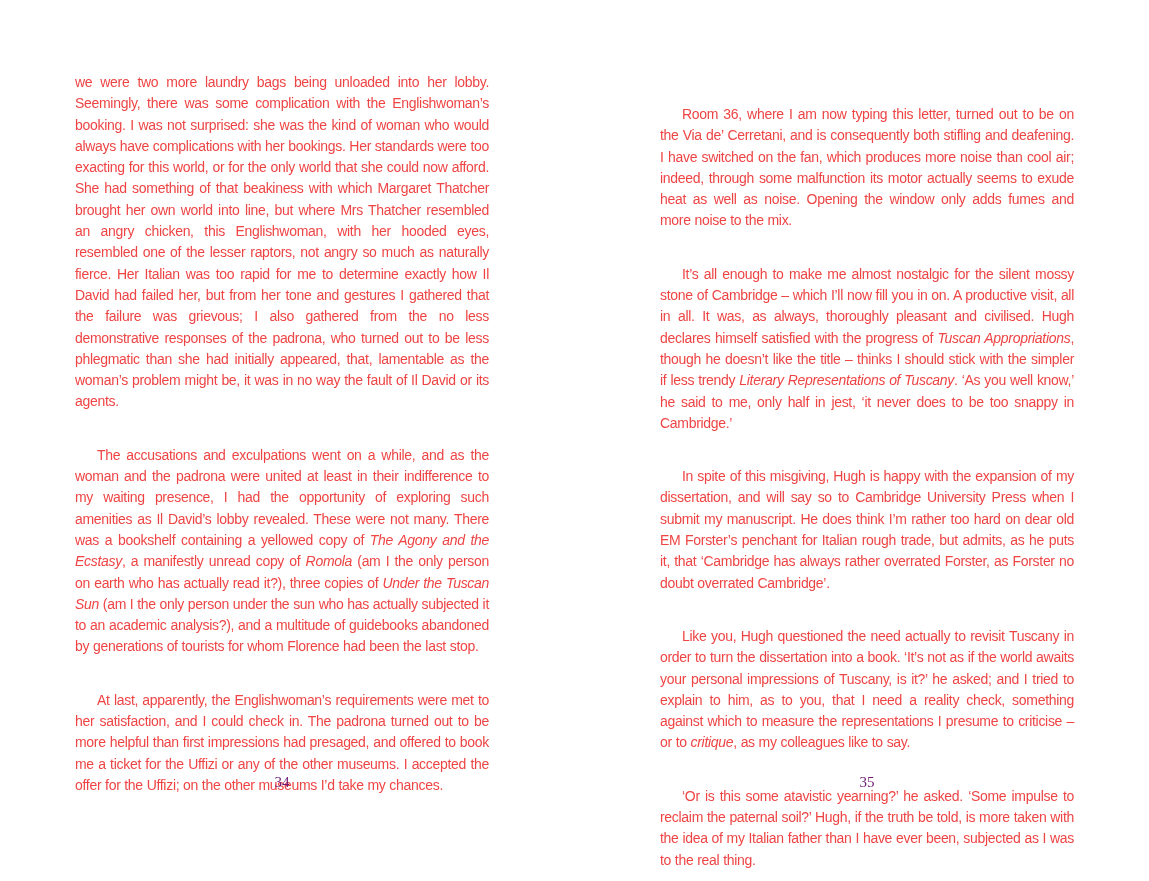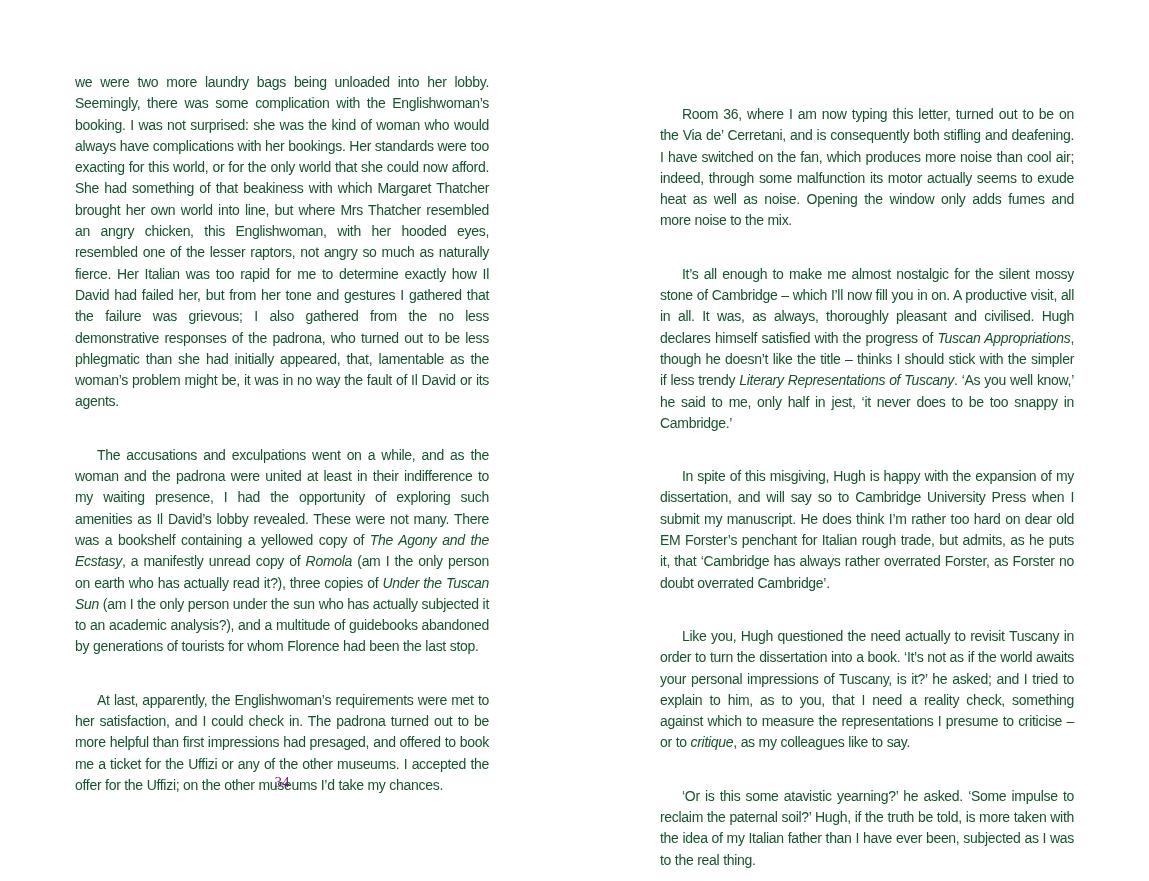--- a/index.html
+++ b/index.html
@@ -29,21 +29,21 @@
   }
   .page-column.left  { left: 75px;  }
   .page-column.right { left: 660px; }
   .para {
     margin: 0;
     text-align: justify;
     font-size: 14px;
     line-height: 21.3px;
     letter-spacing: -0.3px;
     word-spacing: 0.2px;
-    color: #14532d;
+    color: #ef4444;
   }
   .para.indent { text-indent: 22px; margin-top: 32px; }
   .para i { font-style: italic; }
   .page-number {
     position: absolute;
     top: 774px;
     width: 414px;
     text-align: center;
     font-family: "Liberation Serif", serif;
     font-size: 15px;
@@ -66,14 +66,15 @@
   <div class="page-column right">
       <p class="para indent"><span>Room 36, where I am now typing this letter, turned out to be on the Via de’ Cerretani, and is consequently both stifling and deafening. I have switched on the fan, which produces more noise than cool air; indeed, through some malfunction its motor actually seems to exude heat as well as noise. Opening the window only adds fumes and more noise to the mix.</span></p>
       <p class="para indent"><span>It’s all enough to make me almost nostalgic for the silent mossy stone of Cambridge – which I’ll now fill you in on. A productive visit, all in all. It was, as always, thoroughly pleasant and civilised. Hugh declares himself satisfied with the progress of </span><i>Tuscan Appropriations</i><span>, though he doesn’t like the title – thinks I should stick with the simpler if less trendy </span><i>Literary Representations of Tuscany</i><span>. ‘As you well know,’ he said to me, only half in jest, ‘it never does to be too snappy in Cambridge.’</span></p>
       <p class="para indent"><span>In spite of this misgiving, Hugh is happy with the expansion of my dissertation, and will say so to Cambridge University Press when I submit my manuscript. He does think I’m rather too hard on dear old EM Forster’s penchant for Italian rough trade, but admits, as he puts it, that ‘Cambridge has always rather overrated Forster, as Forster no doubt overrated Cambridge’.</span></p>
       <p class="para indent"><span>Like you, Hugh questioned the need actually to revisit Tuscany in order to turn the dissertation into a book. ‘It’s not as if the world awaits your personal impressions of Tuscany, is it?’ he asked; and I tried to explain to him, as to you, that I need a reality check, something against which to measure the representations I presume to criticise – or to </span><i>critique</i><span>, as my colleagues like to say.</span></p>
       <p class="para indent"><span>‘Or is this some atavistic yearning?’ he asked. ‘Some impulse to reclaim the paternal soil?’ Hugh, if the truth be told, is more taken with the idea of my Italian father than I have ever been, subjected as I was to the real thing.</span></p>
     </div>
 
   <div class="page-number left">34</div>
 
+  <div class="page-number right">35</div>
 
 </div>
 
 </body></html>

